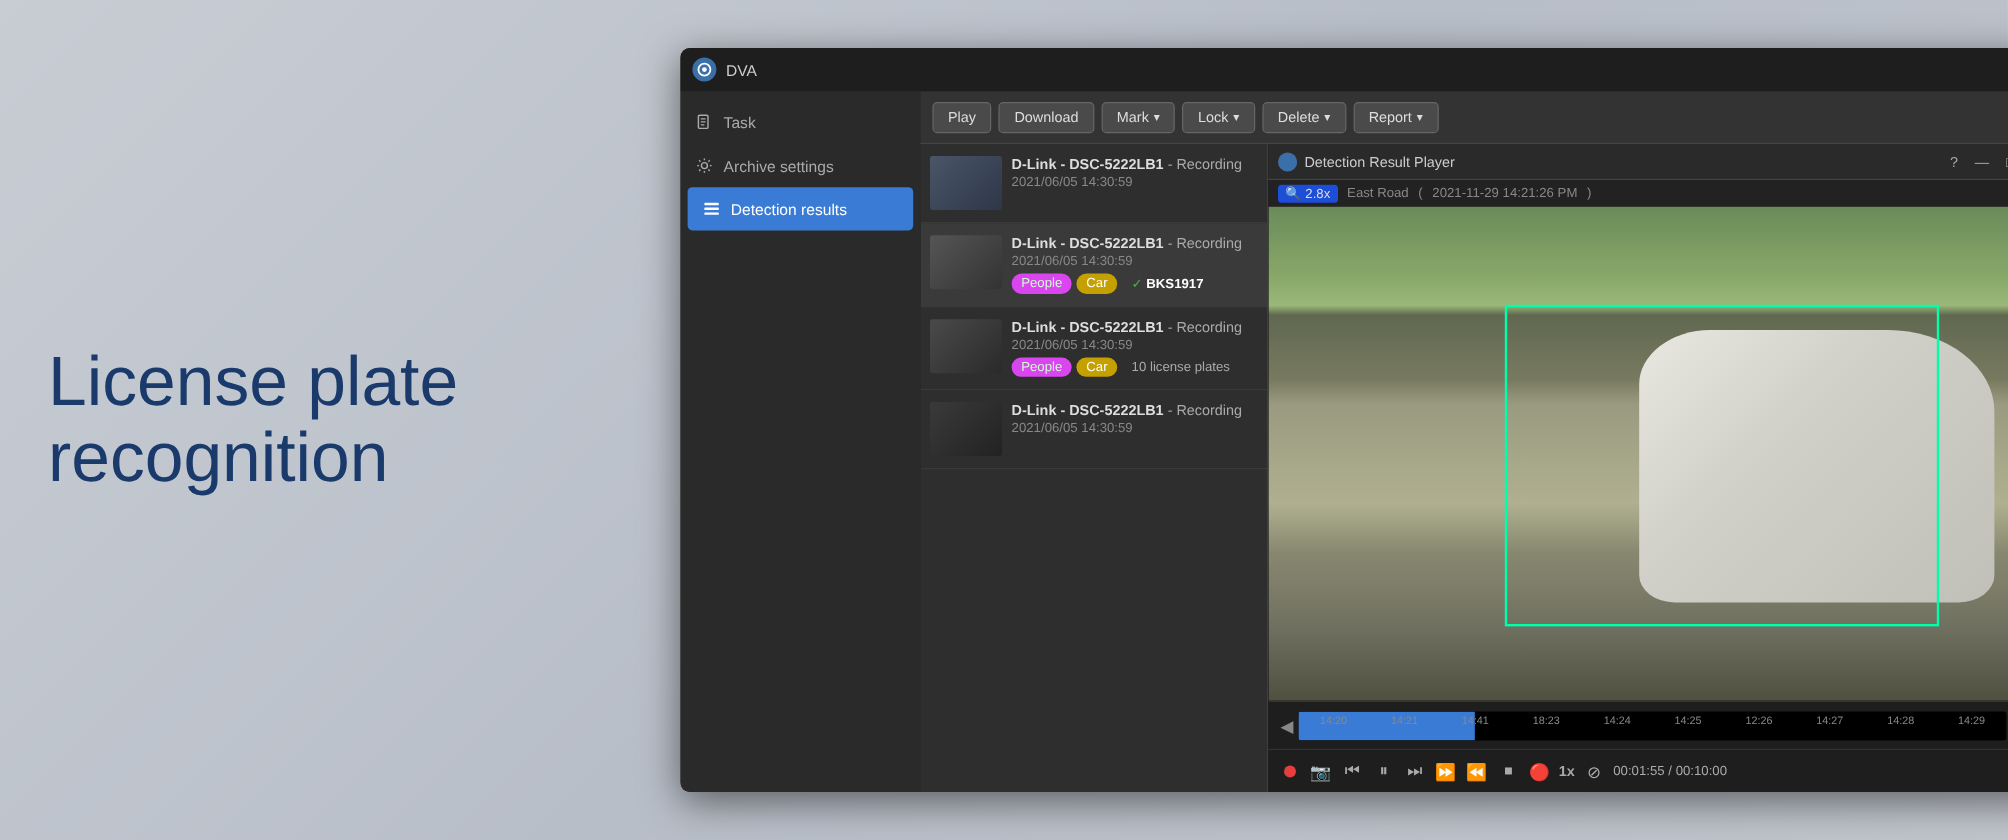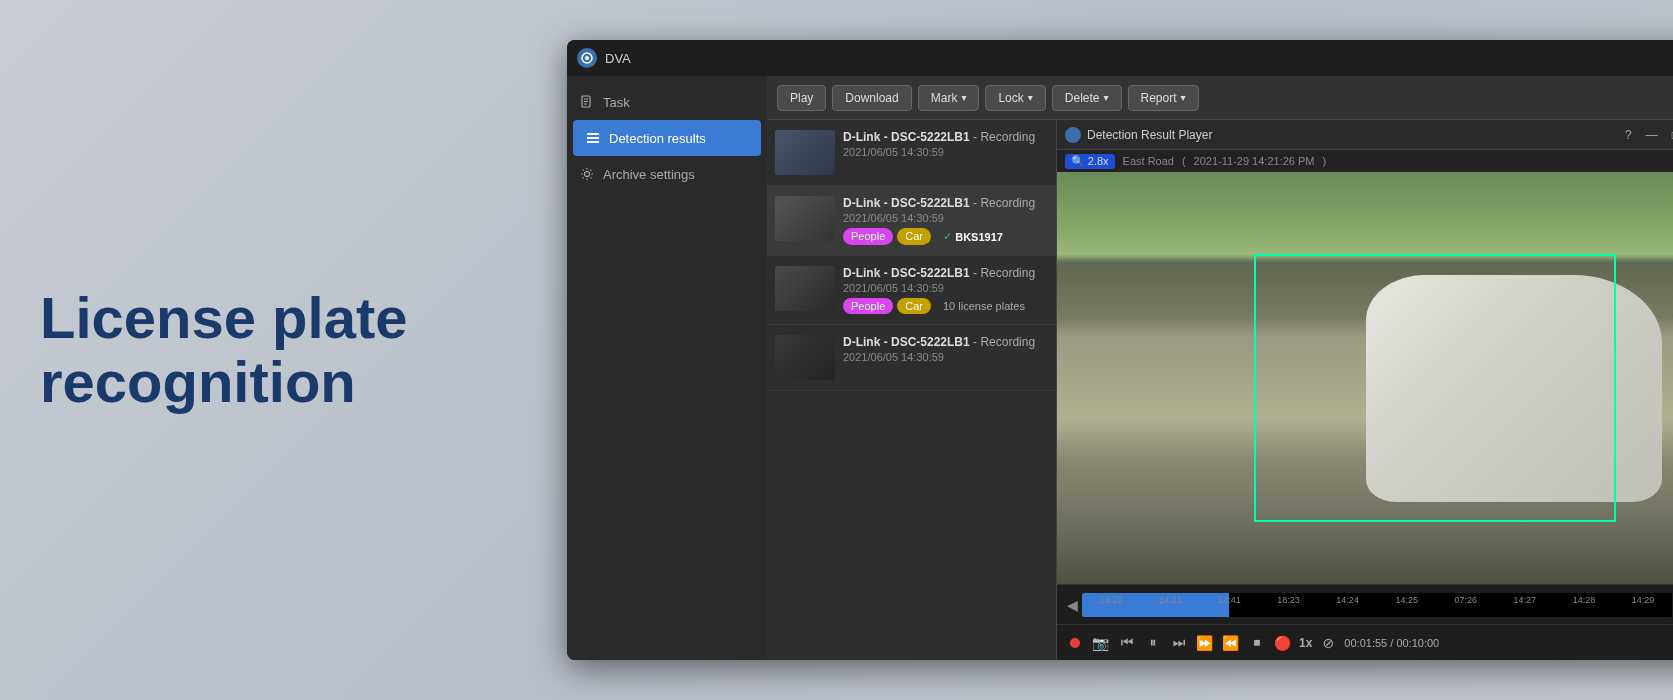--- a/index.html
+++ b/index.html
@@ -16,21 +16,21 @@
 
     .left-text {
       position: absolute;
       left: 40px;
       top: 50%;
       transform: translateY(-50%);
       width: 480px;
     }
     .left-text h1 {
       font-size: 58px;
-      font-weight: 700;
+      font-weight: 400;
       color: #1a3a6b;
       line-height: 1.1;
     }
 
     .app-window {
       position: absolute;
       left: 567px;
       top: 40px;
       width: 1148px;
       height: 620px;
@@ -447,39 +447,39 @@
           <svg width="14" height="14" viewBox="0 0 14 14" fill="#aaa">
               <rect x="2" y="1" width="8" height="11" rx="1" fill="none" stroke="#aaa" stroke-width="1.2"></rect>
               <line x1="4" y1="4" x2="8" y2="4" stroke="#aaa" stroke-width="1"></line>
               <line x1="4" y1="6.5" x2="8" y2="6.5" stroke="#aaa" stroke-width="1"></line>
               <line x1="4" y1="9" x2="7" y2="9" stroke="#aaa" stroke-width="1"></line>
             </svg>
         </div>
         <span>Task</span>
       </div>
 
+      <div class="sidebar-item">
+        <div class="sidebar-item-icon">
+          <svg width="14" height="14" viewBox="0 0 14 14" fill="none" stroke="#aaa" stroke-width="1.2">
+              <circle cx="7" cy="7" r="2.5"></circle>
+              <path d="M7 1v1.5M7 11.5V13M1 7h1.5M11.5 7H13M2.6 2.6l1.1 1.1M10.3 10.3l1.1 1.1M11.4 2.6l-1.1 1.1M3.7 10.3l-1.1 1.1"></path>
+            </svg>
+        </div>
+        <span>Archive settings</span>
+      </div>
+
       <div class="sidebar-item active">
         <div class="sidebar-item-icon">
           <svg width="14" height="14" viewBox="0 0 14 14" fill="white">
               <rect x="1" y="2" width="12" height="2" rx="0.5" fill="white"></rect>
               <rect x="1" y="6" width="12" height="2" rx="0.5" fill="white"></rect>
               <rect x="1" y="10" width="12" height="2" rx="0.5" fill="white"></rect>
             </svg>
         </div>
         <span>Detection results</span>
-      </div>
-
-      <div class="sidebar-item">
-        <div class="sidebar-item-icon">
-          <svg width="14" height="14" viewBox="0 0 14 14" fill="none" stroke="#aaa" stroke-width="1.2">
-              <circle cx="7" cy="7" r="2.5"></circle>
-              <path d="M7 1v1.5M7 11.5V13M1 7h1.5M11.5 7H13M2.6 2.6l1.1 1.1M10.3 10.3l1.1 1.1M11.4 2.6l-1.1 1.1M3.7 10.3l-1.1 1.1"></path>
-            </svg>
-        </div>
-        <span>Archive settings</span>
       </div>
     </div>
 
     <div class="right-panel">
 
       <div class="toolbar">
         <button class="toolbar-btn">Play</button>
         <button class="toolbar-btn">Download</button>
         <button class="toolbar-btn">
           <span>Mark</span>
@@ -601,21 +601,21 @@
             <span class="timeline-side-btn">◀</span>
             <div class="timeline-track">
               <div class="timeline-fill"></div>
               <div class="timeline-labels">
                 <span class="tl-label">14:20</span>
                 <span class="tl-label">14:21</span>
                 <span class="tl-label">14:41</span>
                 <span class="tl-label">18:23</span>
                 <span class="tl-label">14:24</span>
                 <span class="tl-label">14:25</span>
-                <span class="tl-label">07:26</span>
+                <span class="tl-label">12:26</span>
                 <span class="tl-label">14:27</span>
                 <span class="tl-label">14:28</span>
                 <span class="tl-label">14:29</span>
               </div>
             </div>
             <span class="timeline-side-btn">▶</span>
             <span class="timeline-side-btn">⊕</span>
           </div>
 
           <div class="playback-controls">

